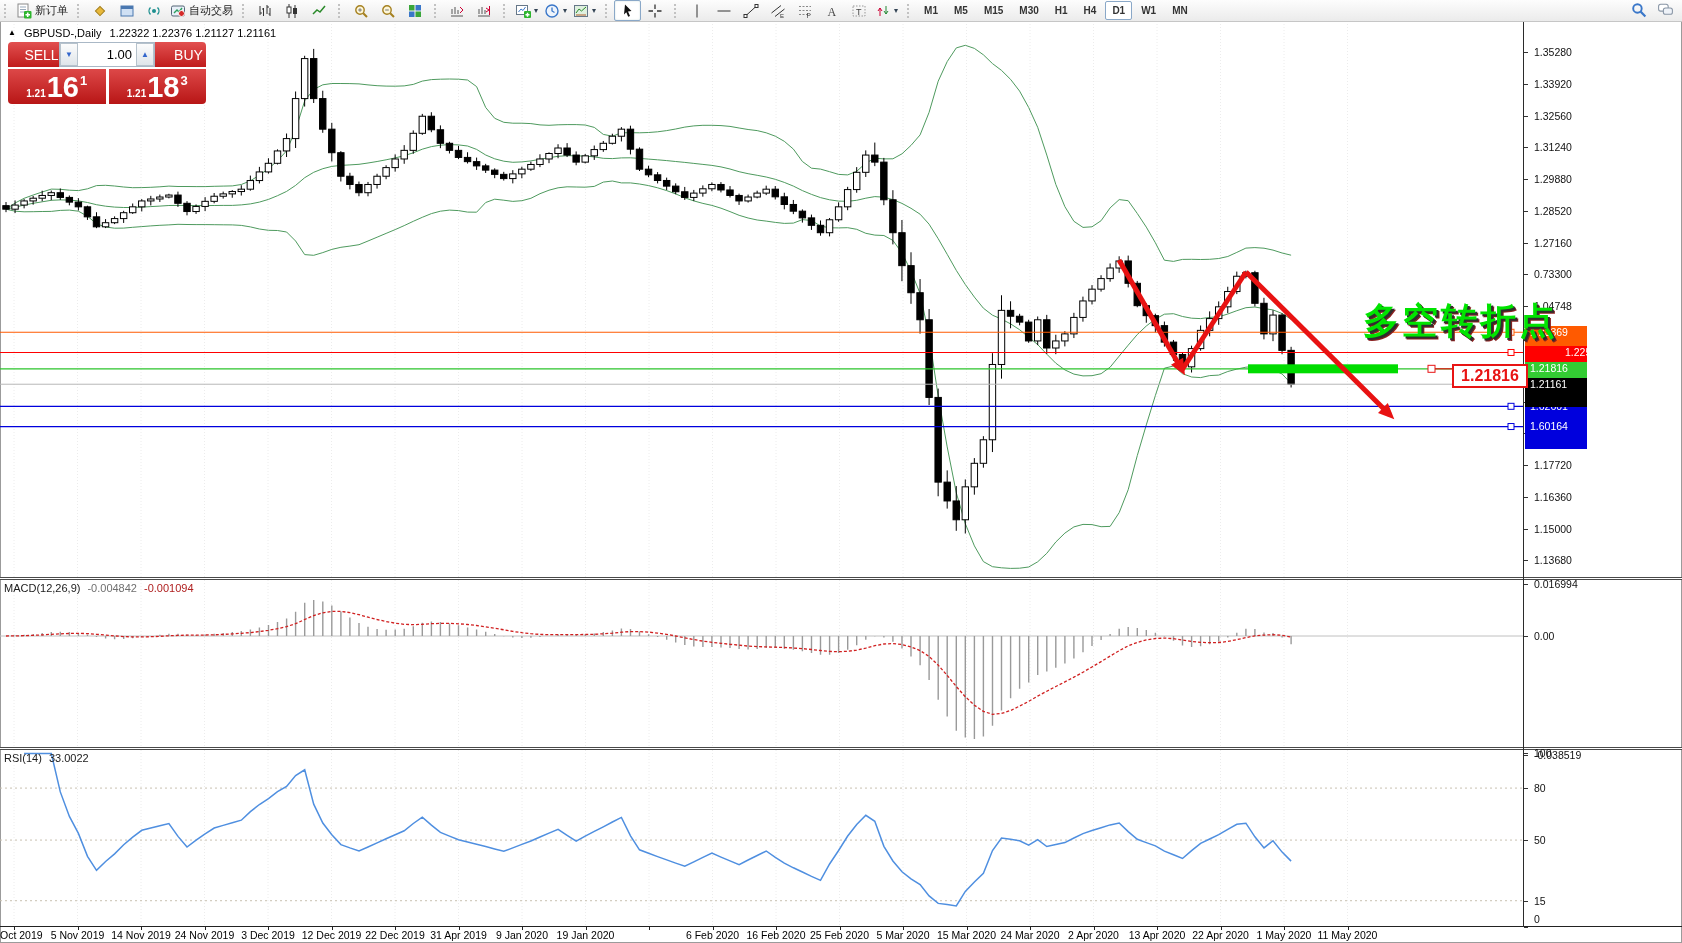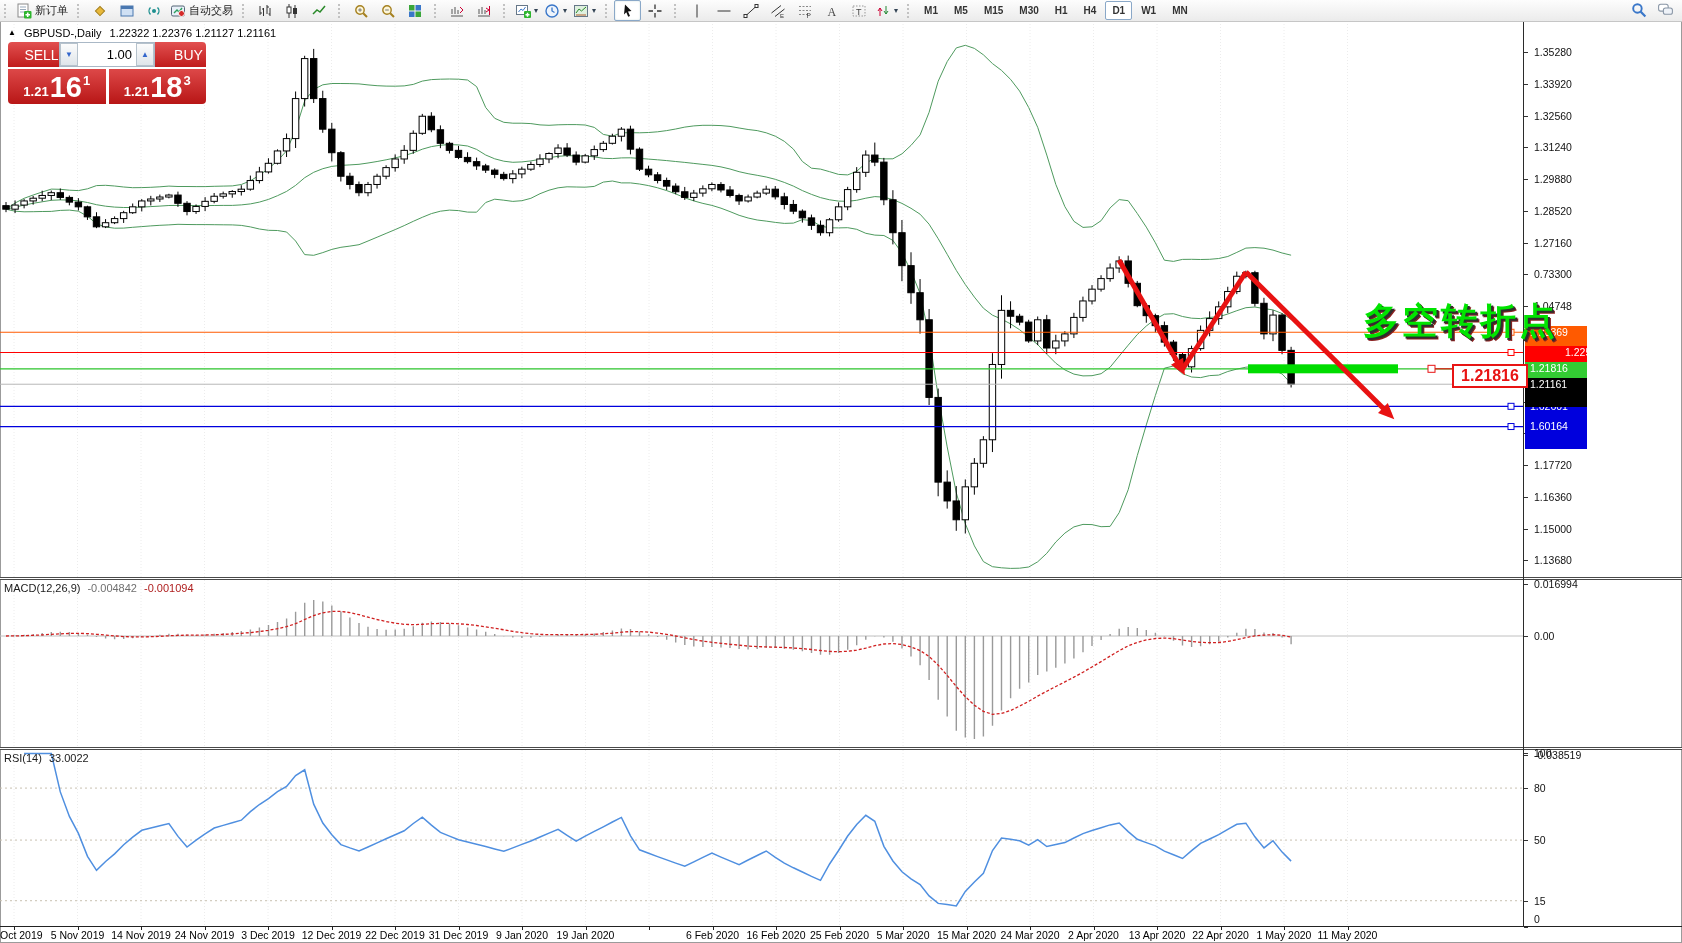--- a/index.html
+++ b/index.html
@@ -55,21 +55,21 @@
   .tp-vol{width:96px;height:25px;background:#f2f2f2;border:1px solid #aab8c6;box-sizing:border-box;
     display:flex;align-items:stretch;}
   .tp-spin{width:17px;background:linear-gradient(#fcfcfc,#dfe5ea);border:1px solid #b6c2cc;
     color:#36c;font-size:8px;display:flex;align-items:center;justify-content:center;}
   .tp-volinput{flex:1;border:none;outline:none;background:#fff;text-align:right;font-size:13px;
     padding:0 4px;color:#000;font-family:"Liberation Sans",sans-serif;width:50px;}
   .tp-row2{position:absolute;left:0;top:27px;width:198px;height:35px;display:flex;gap:3px;}
   .tp-price{flex:1;background:linear-gradient(#dd4848,#b81616);color:#fff;display:flex;
     align-items:flex-end;justify-content:center;padding-bottom:2px;}
   .tp-sell{border-radius:0 0 0 4px;} .tp-buy{border-radius:0 0 4px 0;}
-  .tp-sm{font-size:13px;font-weight:bold;margin:0 1px 3px 0;}
+  .tp-sm{font-size:10px;font-weight:bold;margin:0 1px 3px 0;}
   .tp-big{font-size:29px;font-weight:bold;line-height:0.95;margin-top:16px;}
   .tp-sup{font-size:13px;font-weight:bold;margin:0 0 14px 1px;}
   
   #cn-annotation{position:absolute;left:1363px;top:297px;font-size:36px;font-weight:bold;
     letter-spacing:3px;color:#00e400;z-index:7;white-space:nowrap;
     text-shadow:2px 2px 0 #2e2e2e,3px 3px 0 #8a2020;}
   #price-label-box{position:absolute;left:1452px;top:364px;width:76px;height:24px;z-index:7;
     border:2px solid #e81414;background:#fff;color:#e81414;font-size:16px;font-weight:600;
     display:flex;align-items:center;justify-content:center;box-sizing:border-box;}
 </style>
@@ -849,21 +849,21 @@
       <div class="date-lbl" style="left: 141px;">14 Nov 2019</div>
       <div class="date-tick" style="left: 204.5px;"></div>
       <div class="date-lbl" style="left: 204.5px;">24 Nov 2019</div>
       <div class="date-tick" style="left: 268px;"></div>
       <div class="date-lbl" style="left: 268px;">3 Dec 2019</div>
       <div class="date-tick" style="left: 331.5px;"></div>
       <div class="date-lbl" style="left: 331.5px;">12 Dec 2019</div>
       <div class="date-tick" style="left: 395px;"></div>
       <div class="date-lbl" style="left: 395px;">22 Dec 2019</div>
       <div class="date-tick" style="left: 458.5px;"></div>
-      <div class="date-lbl" style="left: 458.5px;">31 Dec 2019</div>
+      <div class="date-lbl" style="left: 458.5px;">31 Apr 2019</div>
       <div class="date-tick" style="left: 522px;"></div>
       <div class="date-lbl" style="left: 522px;">9 Jan 2020</div>
       <div class="date-tick" style="left: 585.5px;"></div>
       <div class="date-lbl" style="left: 585.5px;">19 Jan 2020</div>
       <div class="date-tick" style="left: 649px;"></div>
       <div class="date-lbl" style="left: 649px; margin-top: 13px;">28 Jan 2020</div>
       <div class="date-tick" style="left: 712.5px;"></div>
       <div class="date-lbl" style="left: 712.5px;">6 Feb 2020</div>
       <div class="date-tick" style="left: 776px;"></div>
       <div class="date-lbl" style="left: 776px;">16 Feb 2020</div>

